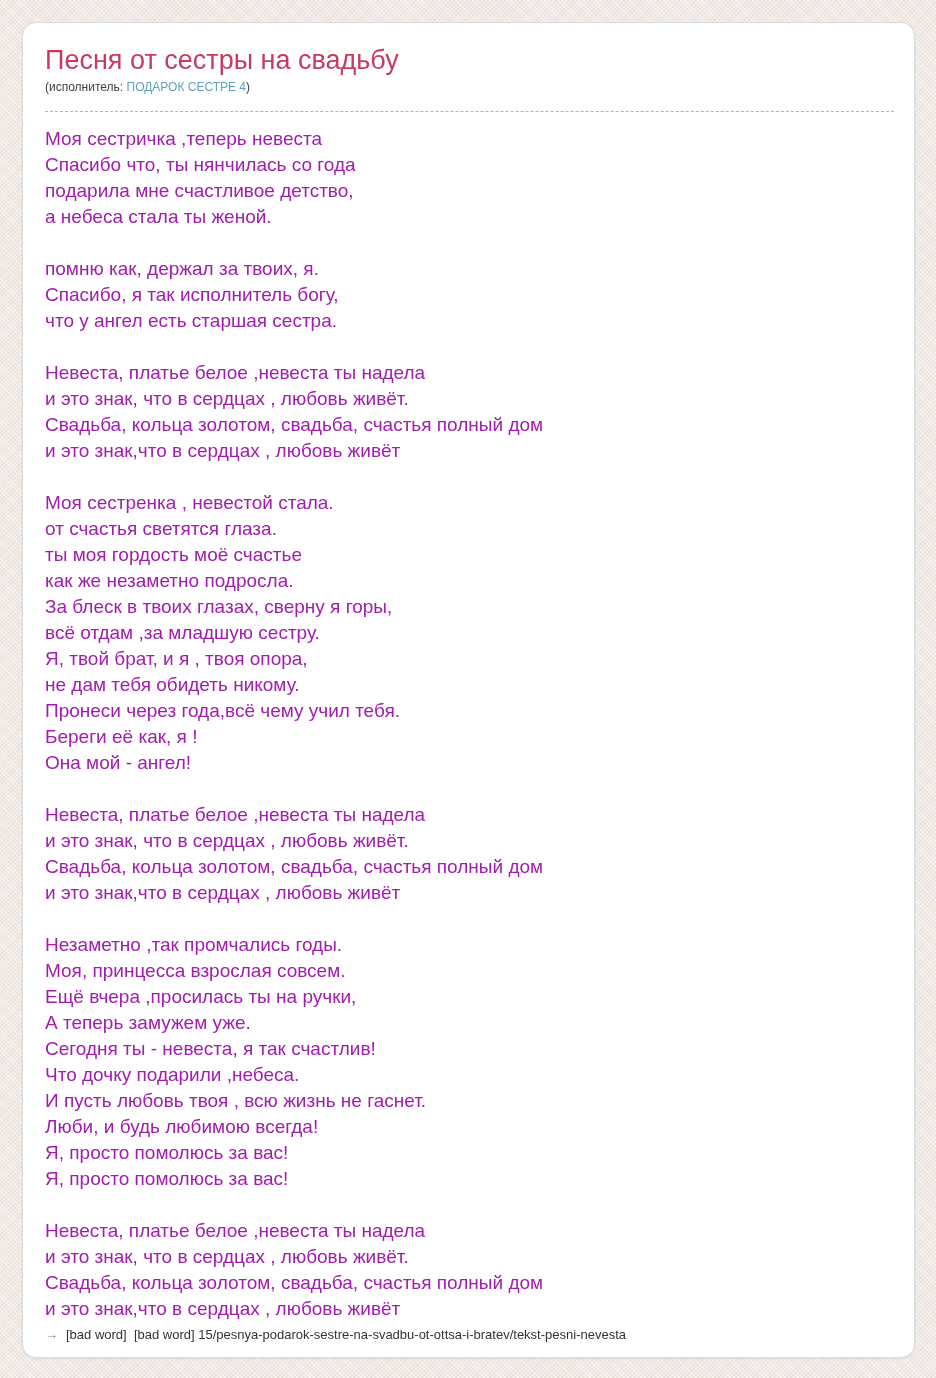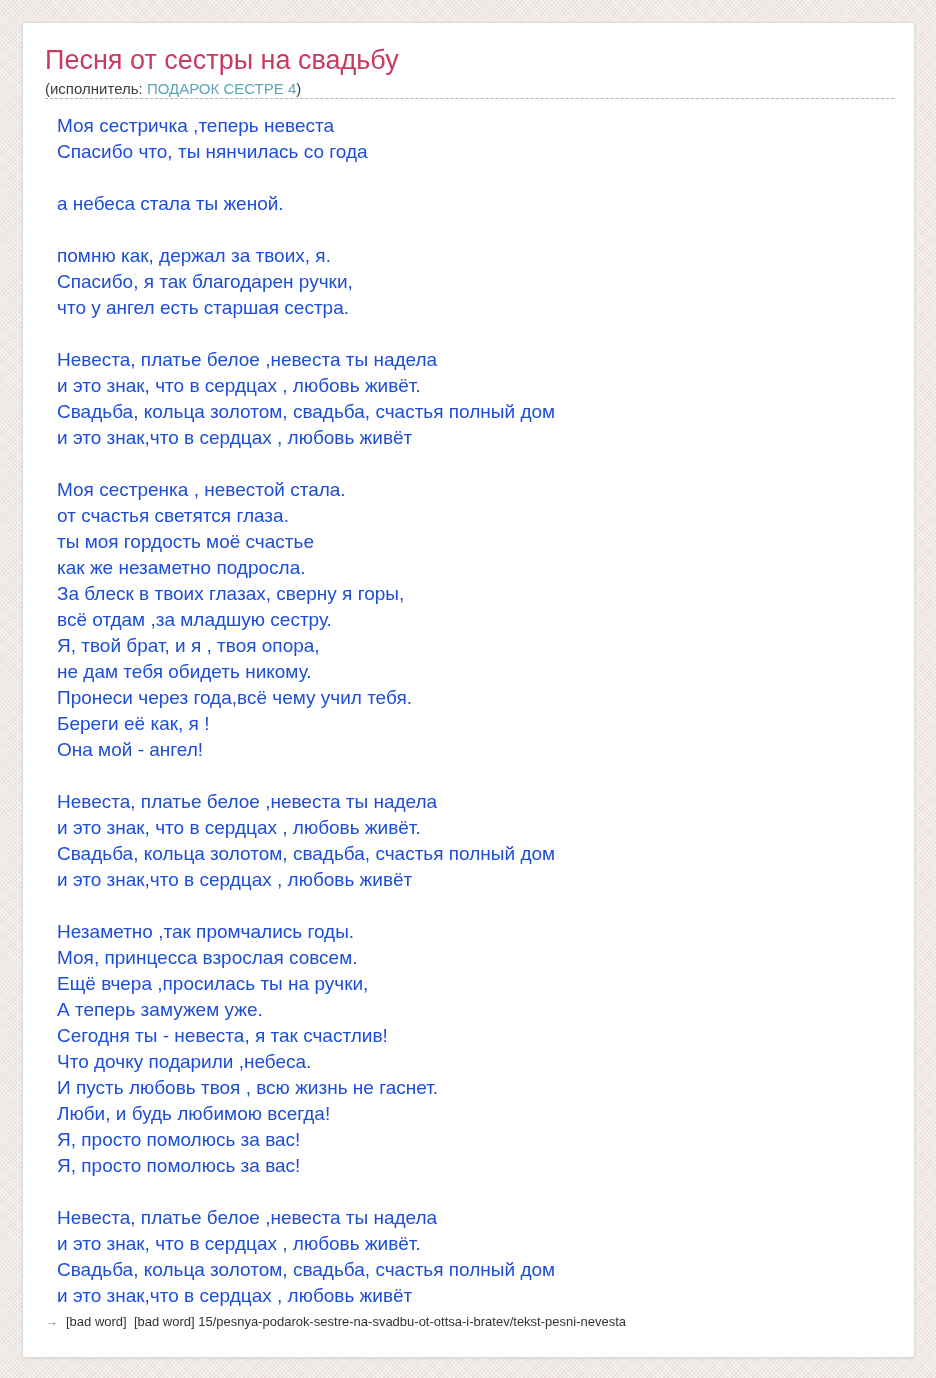--- a/index.html
+++ b/index.html
@@ -16,50 +16,49 @@
       repeating-linear-gradient(135deg, rgba(215,198,190,0.28) 0px, rgba(215,198,190,0.28) 1px, transparent 1px, transparent 3px);
   }
   .card {
     position: absolute;
     left: 22px;
     top: 22px;
     width: 893px;
     height: 1336px;
     background: #ffffff;
     border: 1px solid #d9dddd;
-    border-radius: 3px;
+    border-radius: 14px;
     box-shadow: 0 1px 3px rgba(0,0,0,0.07);
     padding: 16px 20px 24px 22px;
     overflow: hidden;
   }
   .title {
     font-size: 27px;
     font-weight: normal;
     color: #c83a60;
     line-height: 1.15;
     margin: 6px 0 4px 0;
   }
   .artist-line {
-    font-size: 15px;
+    font-size: 12px;
     color: #3f3f3f;
     line-height: 1.2;
-    padding-bottom: 0;
+    padding-bottom: 17px;
     border-bottom: 1px dashed #b3b3b3;
   }
   .artist-link {
     color: #5fa3b8;
     text-decoration: none;
     cursor: pointer;
   }
   .lyrics {
     margin-top: 14px;
     font-size: 19px;
     line-height: 26px;
-    color: #1d4ed8;
-    margin-left: 12px;
+    color: #a21caf;
   }
   .lyrics p.stanza { margin: 0 0 26px 0; }
   .lyrics p.stanza:last-child { margin-bottom: 0; }
   .footer-line {
     font-size: 13px;
     line-height: 26px;
     color: #333333;
     white-space: pre;
     overflow: hidden;
     margin-right: -20px;
@@ -70,21 +69,21 @@
   }
 </style>
 </head>
 <body>
 
 <div class="card">
   <h1 class="title">Песня от сестры на свадьбу</h1>
   <div class="artist-line"><span>(исполнитель: </span><a class="artist-link">ПОДАРОК СЕСТРЕ 4</a><span>)</span></div>
 
   <div class="lyrics">
-      <p class="stanza"><span>Моя сестричка ,теперь невеста</span><br><span>Спасибо что, ты нянчилась со года</span><br><br><span>а небеса стала ты женой.</span><br><br><span>помню как, держал за твоих, я.</span><br><span>Спасибо, я так благодарен ручки,</span><br><span>что у ангел есть старшая сестра.</span><br></p>
+      <p class="stanza"><span>Моя сестричка ,теперь невеста</span><br><span>Спасибо что, ты нянчилась со года</span><br><span>подарила мне счастливое детство,</span><br><span>а небеса стала ты женой.</span><br><br><span>помню как, держал за твоих, я.</span><br><span>Спасибо, я так исполнитель богу,</span><br><span>что у ангел есть старшая сестра.</span><br></p>
       <p class="stanza"><span>Невеста, платье белое ,невеста ты надела</span><br><span>и это знак, что в сердцах , любовь живёт.</span><br><span>Свадьба, кольца золотом, свадьба, счастья полный дом</span><br><span>и это знак,что в сердцах , любовь живёт</span><br></p>
       <p class="stanza"><span>Моя сестренка , невестой стала.</span><br><span>от счастья светятся глаза.</span><br><span>ты моя гордость моё счастье</span><br><span>как же незаметно подросла.</span><br><span>За блеск в твоих глазах, сверну я горы,</span><br><span>всё отдам ,за младшую сестру.</span><br><span>Я, твой брат, и я , твоя опора,</span><br><span>не дам тебя обидеть никому.</span><br><span>Пронеси через года,всё чему учил тебя.</span><br><span>Береги её как, я !</span><br><span>Она мой - ангел!</span><br></p>
       <p class="stanza"><span>Невеста, платье белое ,невеста ты надела</span><br><span>и это знак, что в сердцах , любовь живёт.</span><br><span>Свадьба, кольца золотом, свадьба, счастья полный дом</span><br><span>и это знак,что в сердцах , любовь живёт</span><br></p>
       <p class="stanza"><span>Незаметно ,так промчались годы.</span><br><span>Моя, принцесса взрослая совсем.</span><br><span>Ещё вчера ,просилась ты на ручки,</span><br><span>А теперь замужем уже.</span><br><span>Сегодня ты - невеста, я так счастлив!</span><br><span>Что дочку подарили ,небеса.</span><br><span>И пусть любовь твоя , всю жизнь не гаснет.</span><br><span>Люби, и будь любимою всегда!</span><br><span>Я, просто помолюсь за вас!</span><br><span>Я, просто помолюсь за вас!</span><br></p>
       <p class="stanza"><span>Невеста, платье белое ,невеста ты надела</span><br><span>и это знак, что в сердцах , любовь живёт.</span><br><span>Свадьба, кольца золотом, свадьба, счастья полный дом</span><br><span>и это знак,что в сердцах , любовь живёт</span><br></p>
     </div>
 
   <div class="footer-line"><span class="arrow">→</span><span>[bad word]  [bad word] 15/pesnya-podarok-sestre-na-svadbu-ot-ottsa-i-bratev/tekst-pesni-nevesta</span></div>
 </div>
 

